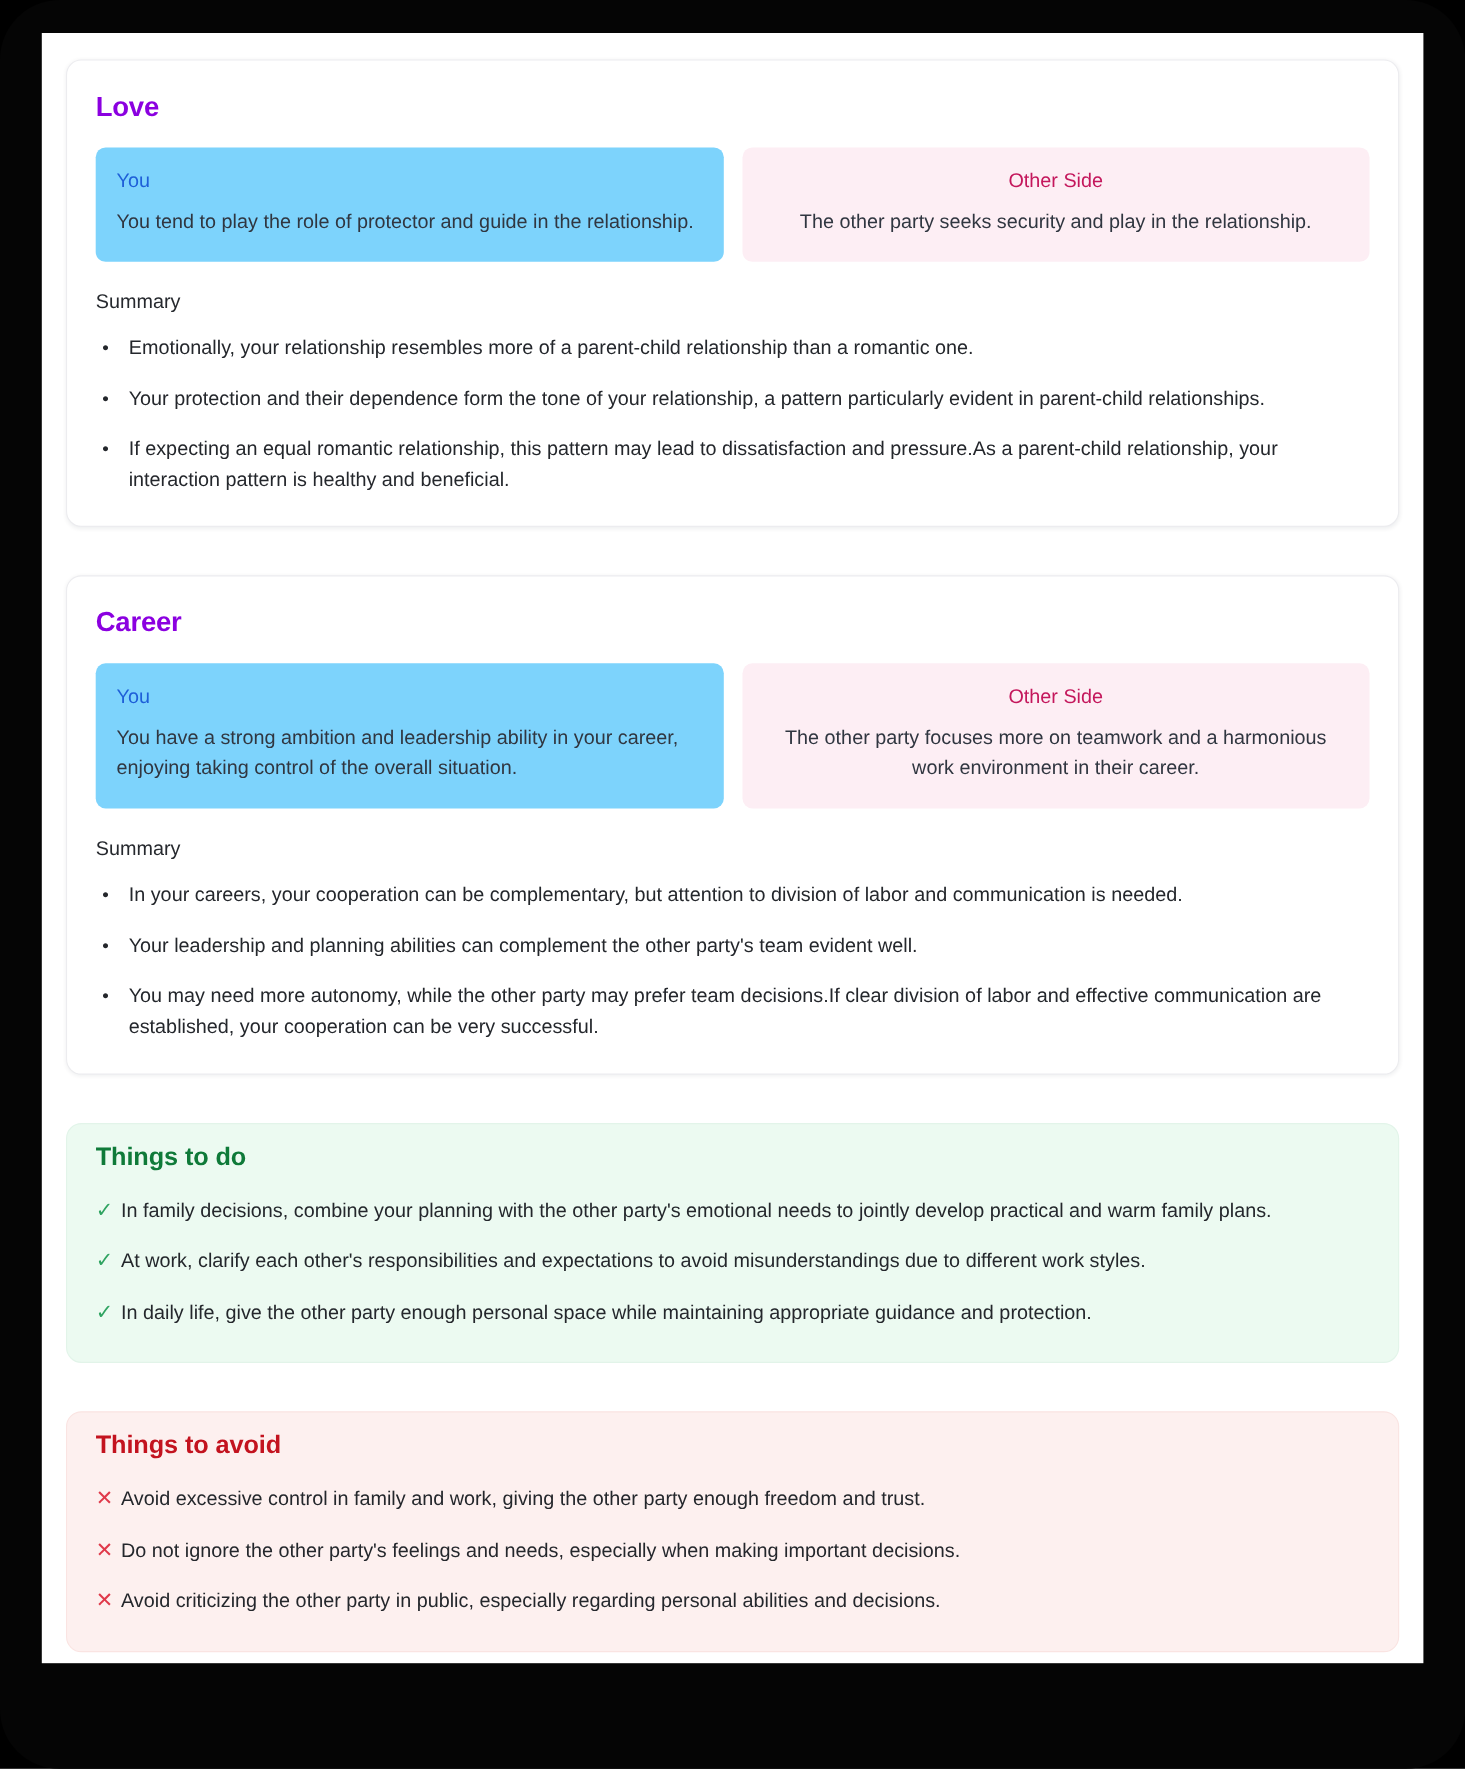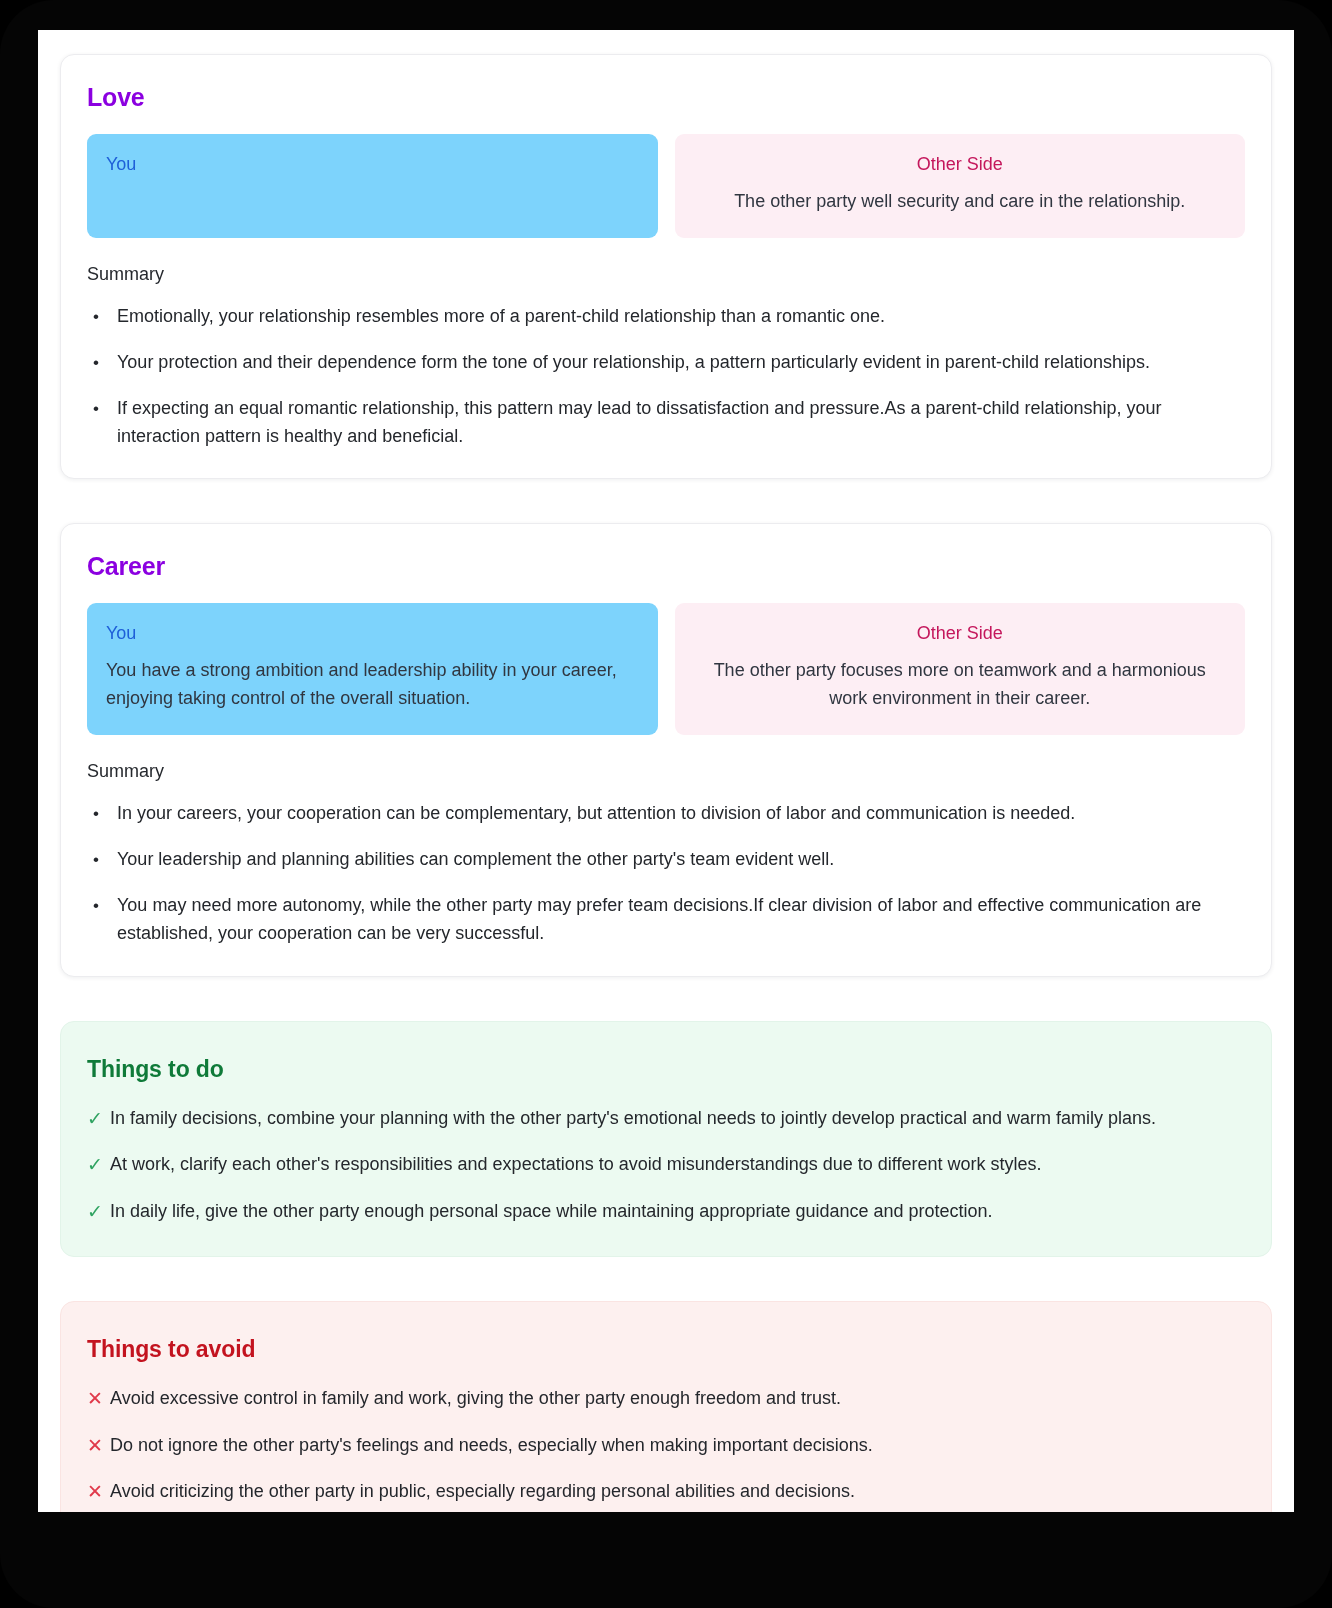--- a/index.html
+++ b/index.html
@@ -119,21 +119,21 @@
   }
   .bullet-dot::before {
     content: "\2022";
     font-size: 17px;
     padding-left: 6px;
   }
 
   
   .advice-card {
     border-radius: 14px;
-    padding: 34px 26px 30px 26px;
+    padding: 16px 26px 30px 26px;
     margin-bottom: 44px;
   }
 
   .advice-card.do {
     background: #ecfaf1;
     border: 1px solid #e2f4e9;
   }
 
   .advice-card.avoid {
     background: #fdf0ef;
@@ -181,24 +181,25 @@
 <div class="device-frame">
   <div class="screen">
     <div class="screen-inner">
 
       <div class="card">
         <div class="card-title">Love</div>
 
         <div class="panels">
           <div class="panel you">
             <div class="panel-label">You</div>
+            <div class="panel-text">You tend to play the role of protector and guide in the relationship.</div>
           </div>
           <div class="panel other">
             <div class="panel-label">Other Side</div>
-            <div class="panel-text">The other party well security and care in the relationship.</div>
+            <div class="panel-text">The other party seeks security and play in the relationship.</div>
           </div>
         </div>
 
         <div class="summary-label">Summary</div>
         <ul class="bullet-list">
           <li class="bullet-item"><span class="bullet-dot"></span><span>Emotionally, your relationship resembles more of a parent-child relationship than a romantic one.</span></li>
           <li class="bullet-item"><span class="bullet-dot"></span><span>Your protection and their dependence form the tone of your relationship, a pattern particularly evident in parent-child relationships.</span></li>
           <li class="bullet-item"><span class="bullet-dot"></span><span>If expecting an equal romantic relationship, this pattern may lead to dissatisfaction and pressure.As a parent-child relationship, your interaction pattern is healthy and beneficial.</span></li>
         </ul>
       </div>

